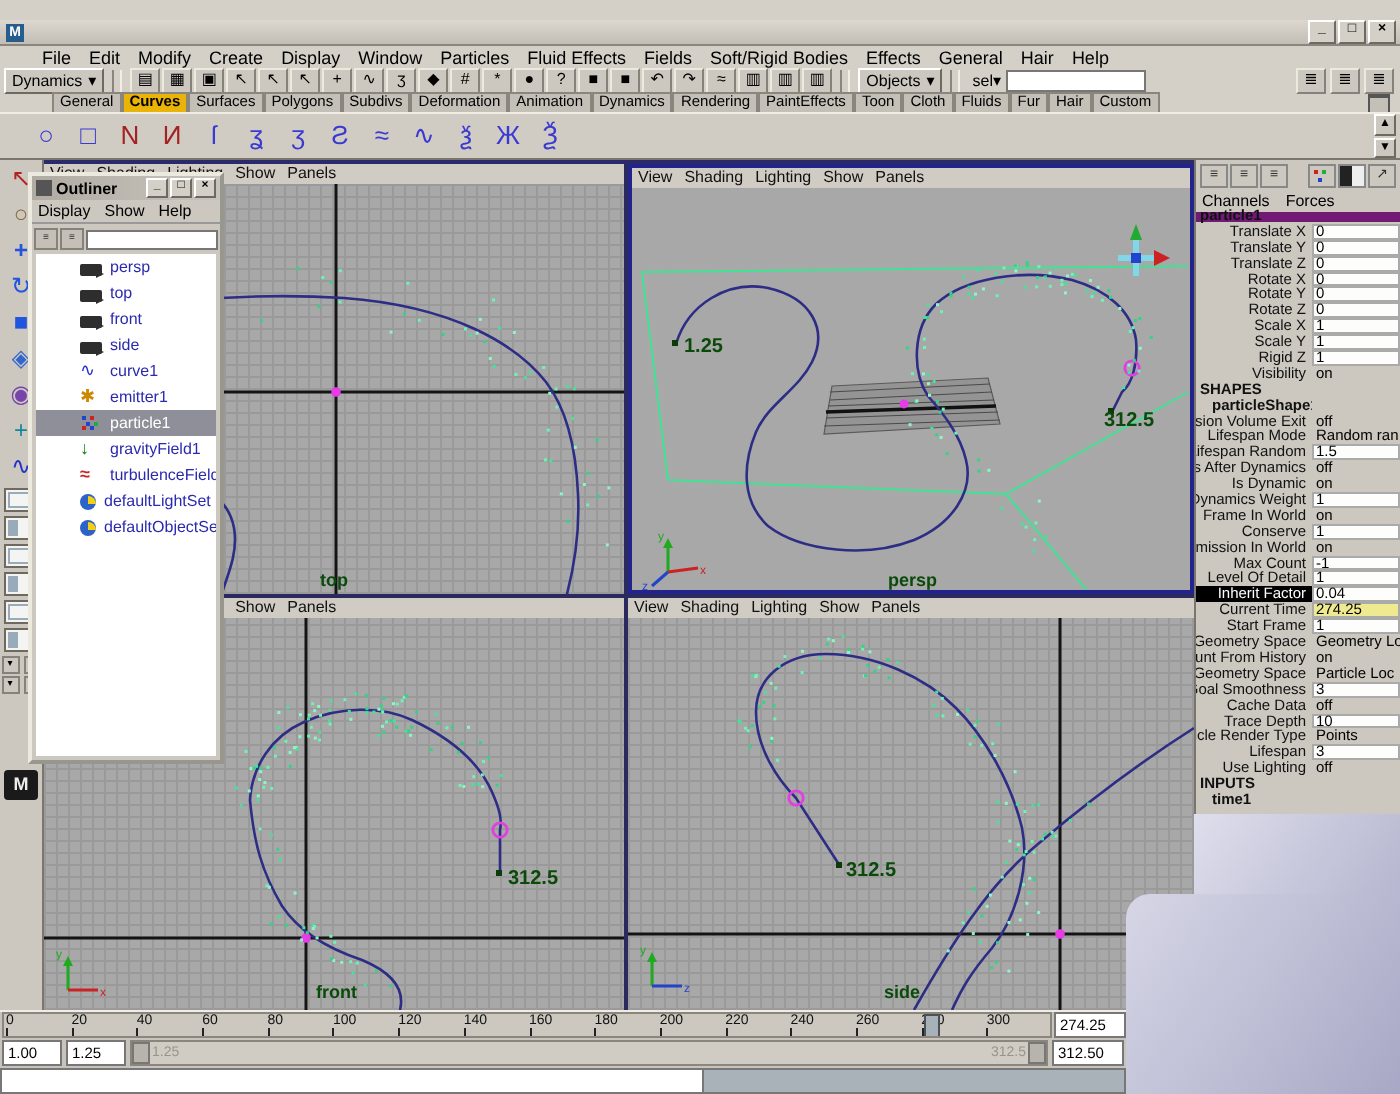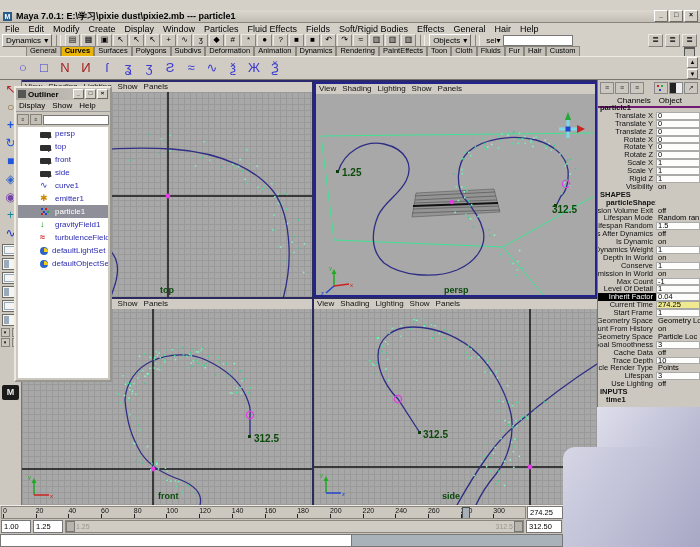--- a/index.html
+++ b/index.html
@@ -6,21 +6,21 @@
 .screen{position:relative;width:700px;height:547px;background:#d4d0c8;font-family:"Liberation Sans",sans-serif;overflow:hidden;color:#000}
 
 #ps-bar{position:absolute;left:0;top:0;width:700px;height:10px;background:#0a2a6e;color:#d6def5;font-size:8px;line-height:10px;display:flex;gap:3px;padding-left:2px;box-sizing:border-box}
 #ps-icon{width:7px;height:7px;background:#4a6fd0;border:1px solid #b9c6ef;margin-top:1px}
 
 #title-bar{position:absolute;left:0;top:10px;width:700px;height:13px;background:linear-gradient(#dcd8d0,#c2beb6);display:flex;align-items:center;font-size:9px;font-weight:bold;padding-left:3px;box-sizing:border-box;border-bottom:1px solid #8a867e}
 #maya-icon{width:9px;height:9px;background:#275d8c;color:#fff;font-size:7px;line-height:9px;text-align:center;margin-right:4px;flex:0 0 9px}
 .win-btns{margin-left:auto;display:flex;gap:1px;padding-right:2px}
 .win-btn{width:12px;height:10px;background:#d4d0c8;border:1px solid;border-color:#fff #6e6a62 #6e6a62 #fff;font-size:7px;line-height:8px;text-align:center;font-weight:bold}
 
-#menu-bar{position:absolute;left:0;top:23px;width:700px;height:11px;display:flex;gap:9px;font-size:9px;padding-left:5px;align-items:center;box-sizing:border-box}
+#menu-bar{position:absolute;left:0;top:23px;width:700px;height:11px;display:flex;gap:9px;font-size:9px;padding-left:21px;align-items:center;box-sizing:border-box}
 #menu-bar span{white-space:nowrap}
 
 #status-line{position:absolute;left:0;top:34px;width:700px;height:12px;display:flex;align-items:center;gap:2px;padding-left:2px;font-size:8px;box-sizing:border-box}
 .dropdown{height:11px;background:#ccc8c0;border:1px solid;border-color:#fff #6e6a62 #6e6a62 #fff;font-size:8px;line-height:9px;padding:0 3px;display:flex;gap:3px;align-items:center;white-space:nowrap}
 .sep{width:3px;height:11px;border-left:1px solid #8a867e;border-right:1px solid #f2eee6;margin:0 2px}
 .si{width:13px;height:11px;background:#ccc8c0;border:1px solid;border-color:#eceade #86827a #86827a #eceade;font-size:8px;line-height:10px;text-align:center;overflow:hidden;flex:0 0 13px}
 #sel-label{margin-left:2px}
 #sel-field{width:66px;height:9px;border:1px solid #777;background:#fff;font-size:8px}
 #right-icons{position:absolute;right:3px;top:34px;display:flex;gap:2px}
 #trash-icon{position:absolute;right:5px;top:47px;width:9px;height:9px;border:1px solid #555;border-top:2px solid #555;background:#c4c0b8}
@@ -90,21 +90,21 @@
 .ic-lightset,.ic-objectset{width:8px;height:8px;background:#2d62c8;border-radius:50%;margin-top:1px;flex:0 0 8px}
 .ic-lightset::after,.ic-objectset::after{content:"";position:absolute;left:4px;top:1px;width:4px;height:4px;background:#f5d012;border-radius:0 4px 0 0}
 
 #channel-box{position:absolute;left:597px;top:80px;width:103px;height:327px;background:#ccc8c0;border-left:1px solid #7a766e;box-sizing:border-box;z-index:10}
 .cb-icons{height:13px;display:flex;gap:1px;padding:1px 2px;align-items:center}
 .cbi{width:12px;height:10px;border:1px solid #888;background:#ccc8c0;font-size:7px;line-height:9px;text-align:center;color:#333}
 .cbi-sp{margin-left:auto}
 .cbi-axis{position:relative}
 .cbi-axis::after{content:"";position:absolute;left:2px;top:2px;width:2px;height:2px;background:#cc2222;box-shadow:4px 0 0 #22aa44,2px 4px 0 #2244cc}
 .cbi-moon{border-radius:0;background:linear-gradient(90deg,#222 50%,#eee 50%)}
-.cb-menu{height:11px;display:flex;gap:8px;font-size:8px;padding-left:19px;border-bottom:2px solid #701a75;align-items:center}
+.cb-menu{height:11px;display:flex;gap:8px;font-size:8px;padding-left:3px;border-bottom:5px solid #701a75;align-items:center}
 #cb-rows{position:absolute;left:0;right:0;top:24px;bottom:0;overflow:hidden}
 .cb-row{display:flex;height:7.9px;line-height:7.9px;font-size:7.5px;align-items:stretch}
 .cb-label{flex:1;text-align:right;padding-right:3px;white-space:nowrap;overflow:hidden;direction:rtl;color:#111}
 .cb-val{width:42px;flex:0 0 42px;padding-left:2px;white-space:nowrap;overflow:hidden}
 .cb-field{background:#fdfdfb;box-shadow:inset 0 0 0 1px #aaa}
 .cb-key{background:#efe98f;box-shadow:inset 0 0 0 1px #aaa}
 .cb-sel{background:#000;color:#fff;direction:ltr;text-align:right}
 .cb-head{font-weight:bold}
 .cb-head .cb-label{text-align:left;direction:ltr;padding-left:2px}
 .cb-sub .cb-label{padding-left:8px}
@@ -130,21 +130,20 @@
 input{font-family:"Liberation Sans",sans-serif;padding:0 1px}
 </style>
 </head>
 <body>
 
 <div class="screen">
 
 
   <div id="title-bar">
     <div id="maya-icon">M</div>
-    <span>Maya 7.0.1: E:\学习\pixie dust\pixie2.mb    ---    particle1</span>
     <div class="win-btns">
       <div class="win-btn">_</div>
       <div class="win-btn">□</div>
       <div class="win-btn">×</div>
     </div>
   </div>
 
   <div id="menu-bar">
     <span>File</span>
       <span>Edit</span>
@@ -877,21 +876,21 @@
     <div class="cb-icons">
       <div class="cbi">≡</div>
       <div class="cbi">≡</div>
       <div class="cbi">≡</div>
       <div class="cbi cbi-sp cbi-axis"></div>
       <div class="cbi cbi-moon"></div>
       <div class="cbi">↗</div>
     </div>
     <div class="cb-menu">
       <span>Channels</span>
-        <span>Object</span>
+        <span>Forces</span>
     </div>
     <div id="cb-rows">
 
         <div class="cb-row cb-head">
           <span class="cb-label">particle1</span>
           <span class="cb-val"></span>
         </div>
 
         <div class="cb-row">
           <span class="cb-label">Translate X</span>
@@ -977,21 +976,21 @@
           <span class="cb-label">Is Dynamic</span>
           <span class="cb-val">on</span>
         </div>
 
         <div class="cb-row">
           <span class="cb-label">Dynamics Weight</span>
           <span class="cb-val cb-field">1</span>
         </div>
 
         <div class="cb-row">
-          <span class="cb-label">Depth In World</span>
+          <span class="cb-label">Frame In World</span>
           <span class="cb-val">on</span>
         </div>
 
         <div class="cb-row">
           <span class="cb-label">Conserve</span>
           <span class="cb-val cb-field">1</span>
         </div>
 
         <div class="cb-row">
           <span class="cb-label">Emission In World</span>

